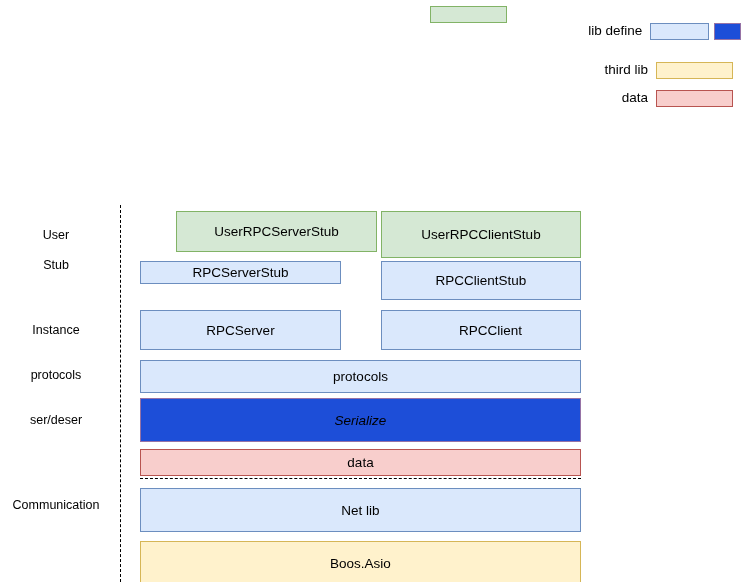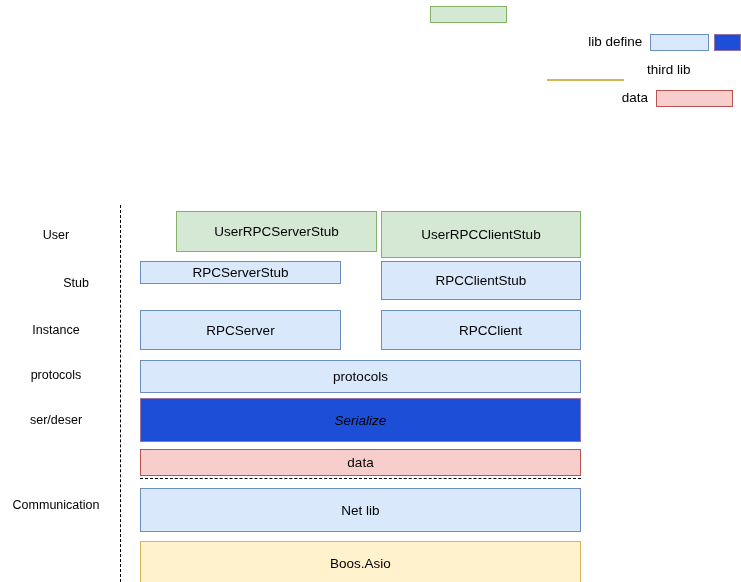--- a/index.html
+++ b/index.html
@@ -115,45 +115,45 @@
 </style>
 </head>
 <body>
 
 <div id="legend">
 
   <div class="legend-row" style="top:5px;">
     <span class="legend-swatch fill-green sw-wide"></span>
   </div>
 
-  <div class="legend-row" style="top:33px;">
+  <div class="legend-row" style="top:22px;">
     <span class="legend-label">lib define</span>
     <span class="legend-swatch fill-blue sw-small"></span>
     <span class="legend-swatch fill-purple sw-extra"></span>
   </div>
 
-  <div class="legend-row" style="top:61px;flex-direction:column;">
+  <div class="legend-row" style="top:61px;">
     <span class="legend-label">third lib</span>
     <span class="legend-swatch fill-yellow sw-wide"></span>
   </div>
 
   <div class="legend-row" style="top:89px;">
     <span class="legend-label">data</span>
     <span class="legend-swatch fill-red sw-wide"></span>
   </div>
 
 </div>
 
 <div id="diagram">
 
   <div class="vdash"></div>
   <div class="hdash"></div>
 
   <div class="row-label" style="top:228px;">User</div>
-  <div class="row-label" style="top:276px;margin-left:20px;">Stub</div>
+  <div class="row-label" style="top:258px;">Stub</div>
   <div class="row-label" style="top:323px;">Instance</div>
   <div class="row-label" style="top:368px;">protocols</div>
   <div class="row-label" style="top:413px;">ser/deser</div>
   <div class="row-label" style="top:498px;">Communication</div>
 
   <div class="box fill-green col-left" style="top:211px; height:41px;margin-left:36px;">UserRPCServerStub</div>
   <div class="box fill-green col-right" style="top:211px; height:47px;">UserRPCClientStub</div>
 
   <div class="box fill-blue col-left" style="top:261px; height:23px;">RPCServerStub</div>
   <div class="box fill-blue col-right" style="top:261px; height:39px;">RPCClientStub</div>

